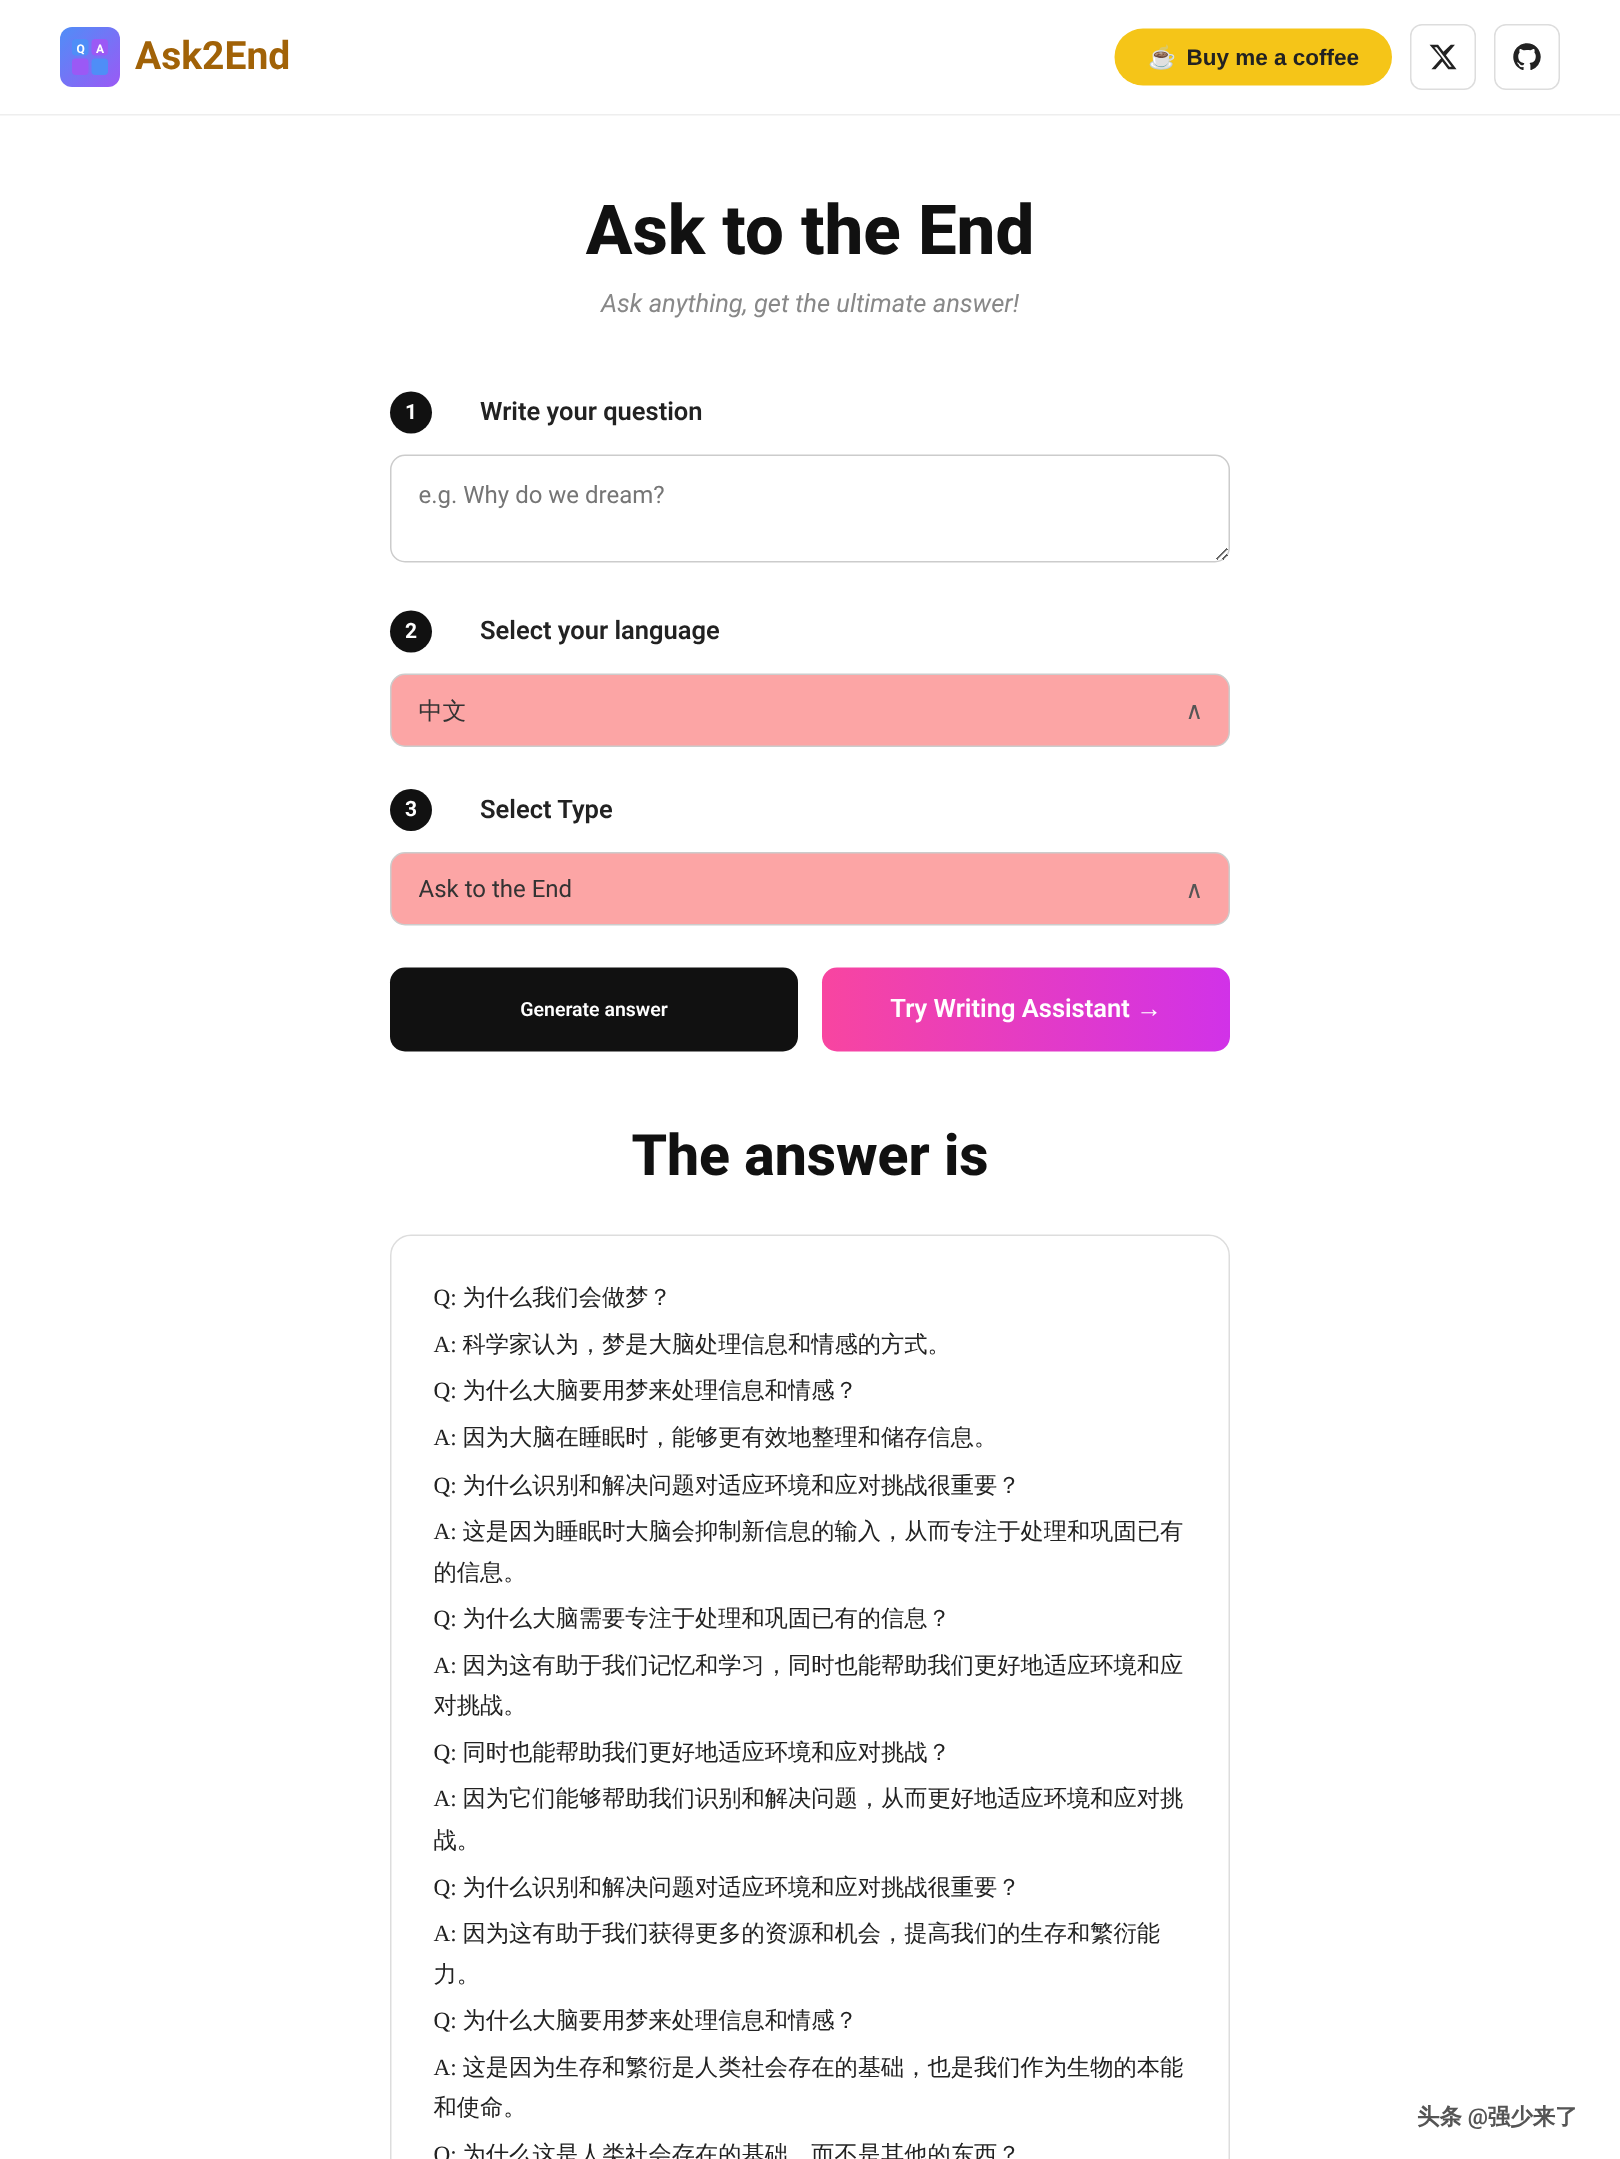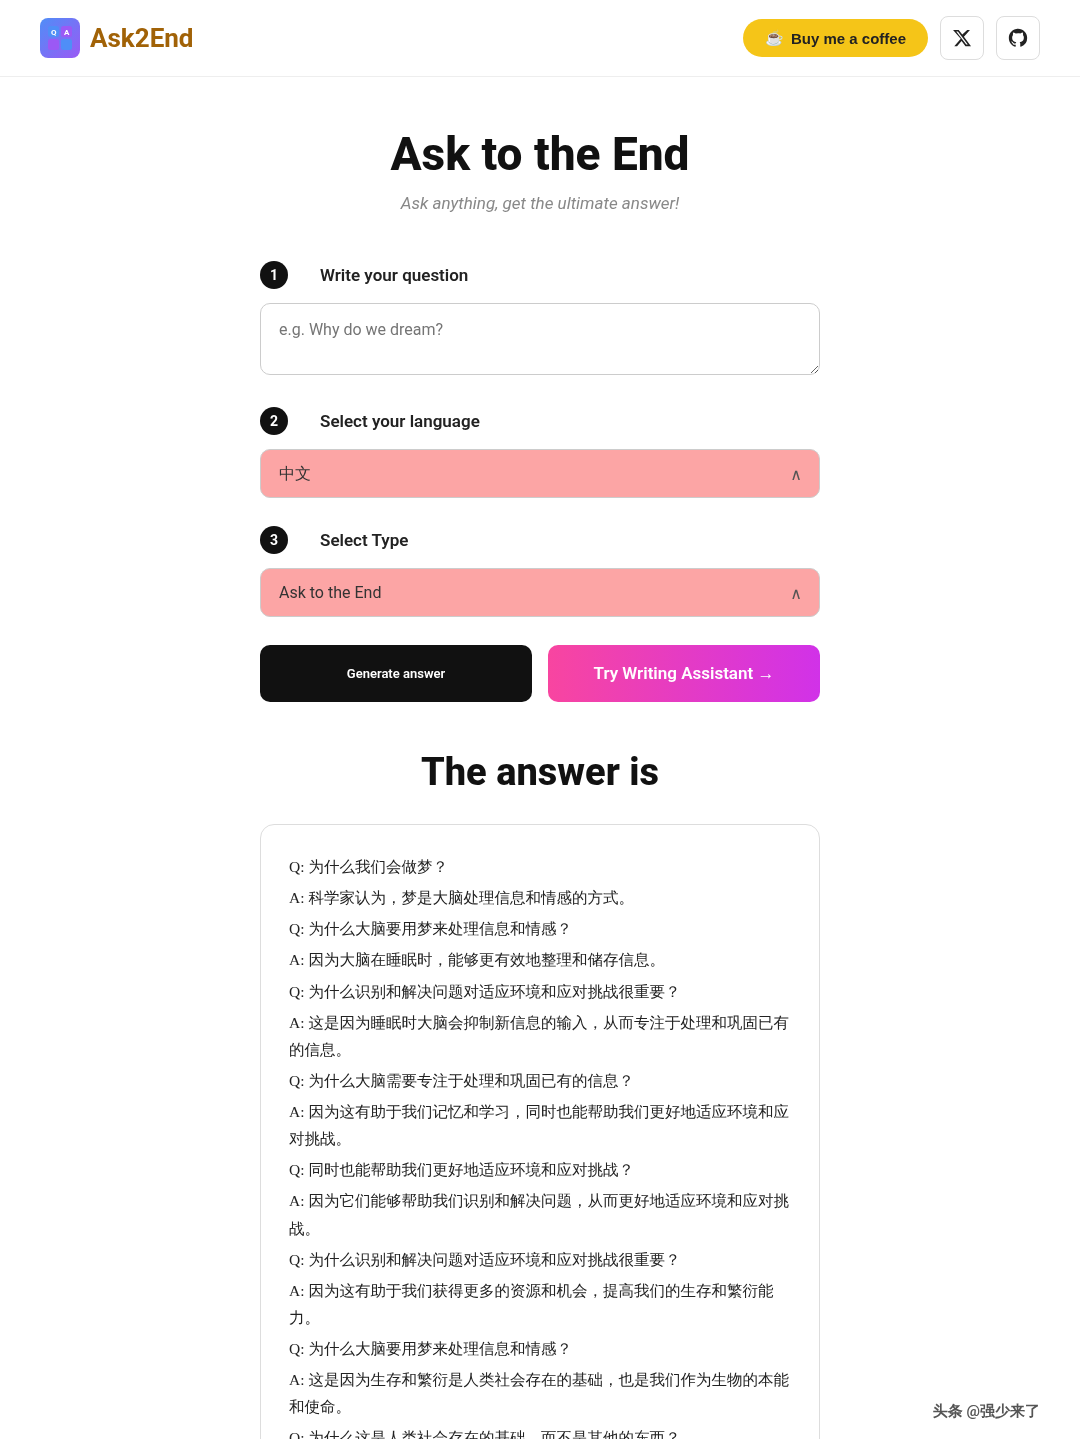--- a/index.html
+++ b/index.html
@@ -221,21 +221,21 @@
 
     .answer-box .qa-line {
       margin-bottom: 4px;
       font-family: Liberation Serif, serif;
     }
 
     
     .watermark {
       position: fixed;
       bottom: 18px;
-      right: 40px;
+      right: 28px;
       font-size: 15px;
       color: #555;
       font-weight: 600;
     }
   </style>
 </head>
 <body>
 
 <header class="header">
   <div class="logo-area">

